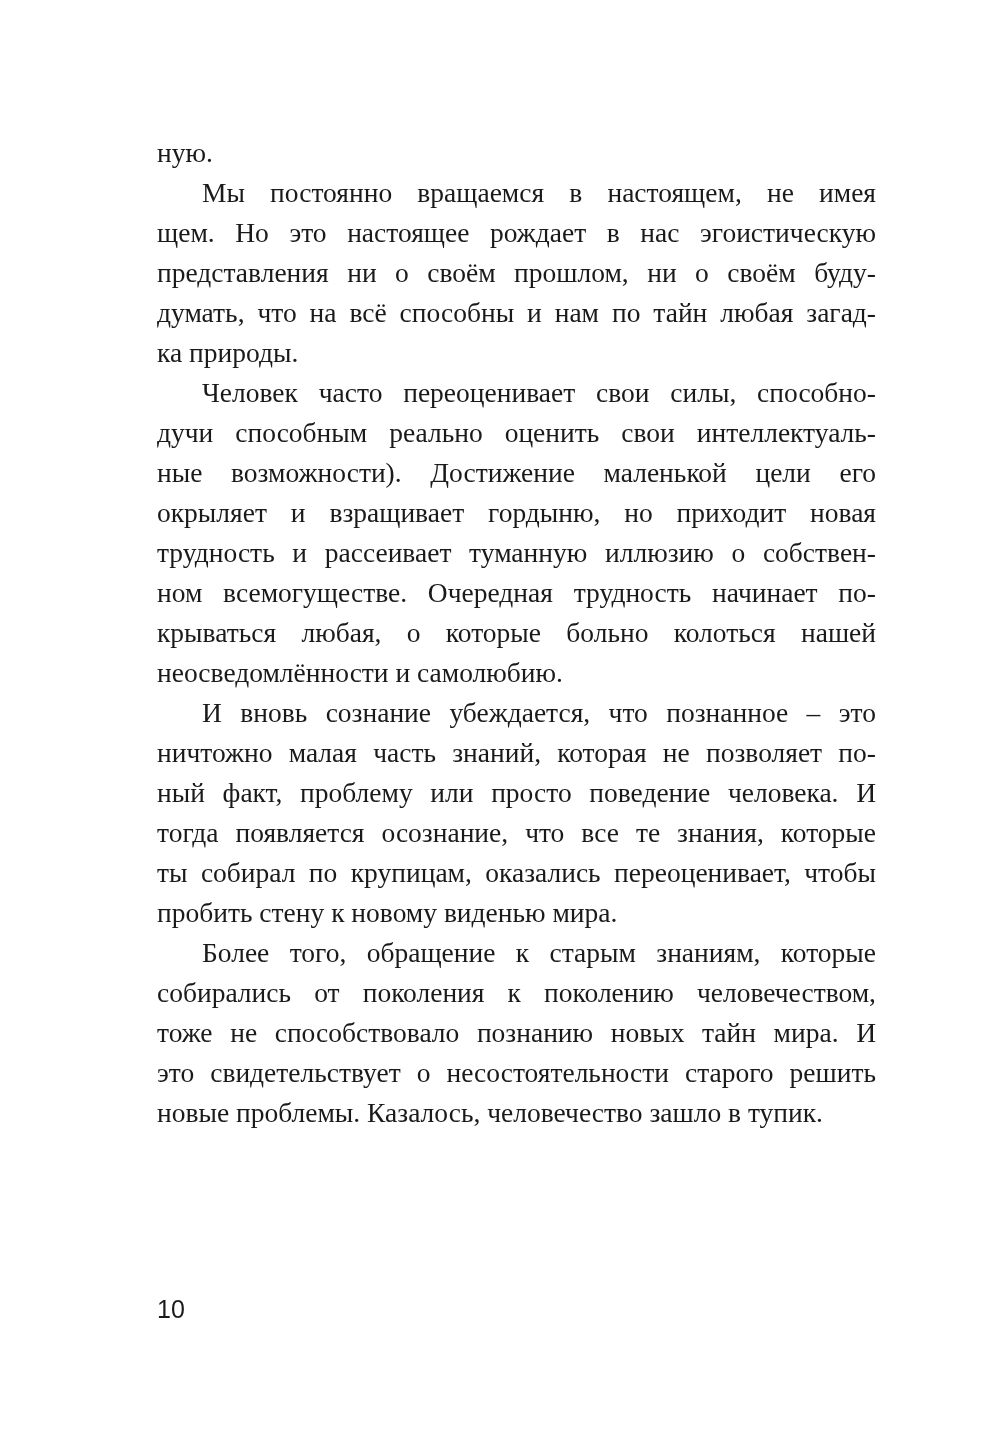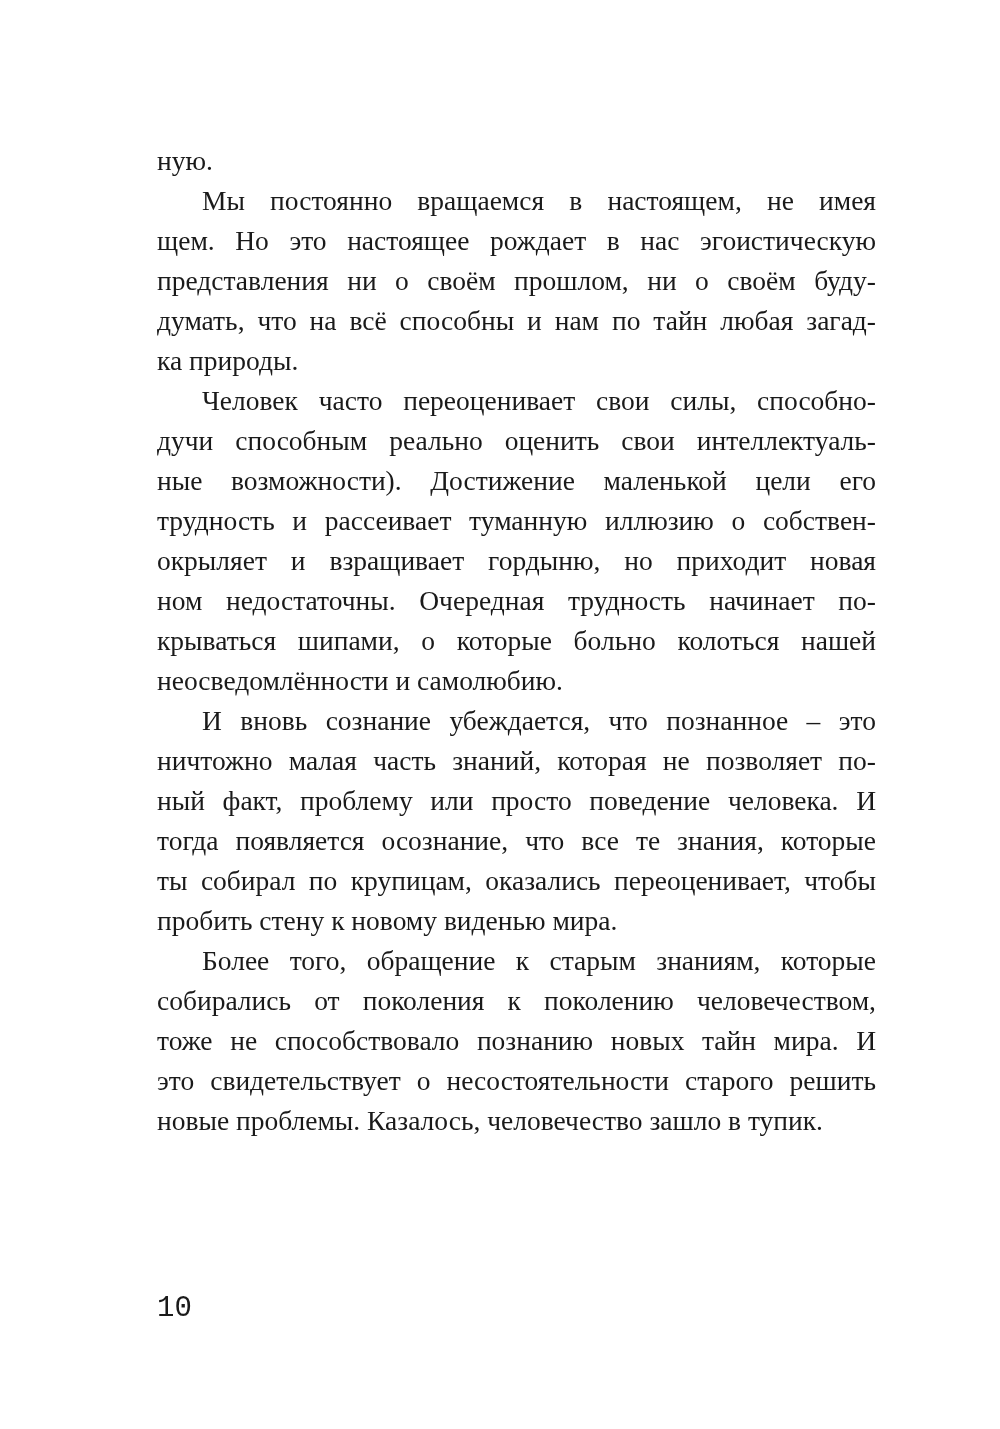--- a/index.html
+++ b/index.html
@@ -14,21 +14,21 @@
     height: 1429px;
     background: #ffffff;
     overflow: hidden;
     font-family: "Liberation Serif", "DejaVu Serif", serif;
     color: #1a1a1a;
     -webkit-font-smoothing: antialiased;
   }
   .text-block {
     position: absolute;
     left: 157px;
-    top: 141px;
+    top: 133px;
     width: 719px;
   }
   .para {
     margin: 0;
   }
   
   .line {
     display: block;
     width: 100%;
     height: 40px;
@@ -45,24 +45,24 @@
     text-align-last: left;
   }
   
   .line.indent {
     text-indent: 45px;
   }
   .page-number {
     position: absolute;
     left: 157px;
     top: 1294px;
-    font-size: 29px;
+    font-size: 25px;
     line-height: 30px;
     color: #1a1a1a;
-    font-family: Liberation Mono, monospace;
+    font-family: Liberation Sans, sans-serif;
   }
 </style>
 </head>
 <body>
 
 <div class="page">
 
   <div class="text-block">
       <div class="para">
         <span class="line flush">ную.</span>
@@ -71,24 +71,24 @@
         <span class="line indent">Мы постоянно вращаемся в настоящем, не имея</span>
         <span class="line">щем. Но это настоящее рождает в нас эгоистическую</span>
         <span class="line">представления ни о своём прошлом, ни о своём буду-</span>
         <span class="line">думать, что на всё способны и нам по тайн любая загад-</span>
         <span class="line flush">ка природы.</span>
       </div>
       <div class="para">
         <span class="line indent">Человек часто переоценивает свои силы, способно-</span>
         <span class="line">дучи способным реально оценить свои интеллектуаль-</span>
         <span class="line">ные возможности). Достижение маленькой цели его</span>
+        <span class="line">окрыляет и взращивает гордыню, но приходит новая</span>
         <span class="line">трудность и рассеивает туманную иллюзию о собствен-</span>
-        <span class="line">окрыляет и взращивает гордыню, но приходит новая</span>
-        <span class="line">ном недостаточны. Очередная трудность начинает по-</span>
-        <span class="line">крываться шипами, о которые больно колоться нашей</span>
+        <span class="line">ном всемогуществе. Очередная трудность начинает по-</span>
+        <span class="line">крываться любая, о которые больно колоться нашей</span>
         <span class="line flush">неосведомлённости и самолюбию.</span>
       </div>
       <div class="para">
         <span class="line indent">И вновь сознание убеждается, что познанное – это</span>
         <span class="line">ничтожно малая часть знаний, которая не позволяет по-</span>
         <span class="line">ный факт, проблему или просто поведение человека. И</span>
         <span class="line">тогда появляется осознание, что все те знания, которые</span>
         <span class="line">ты собирал по крупицам, оказались переоценивает, чтобы</span>
         <span class="line flush">пробить стену к новому виденью мира.</span>
       </div>

